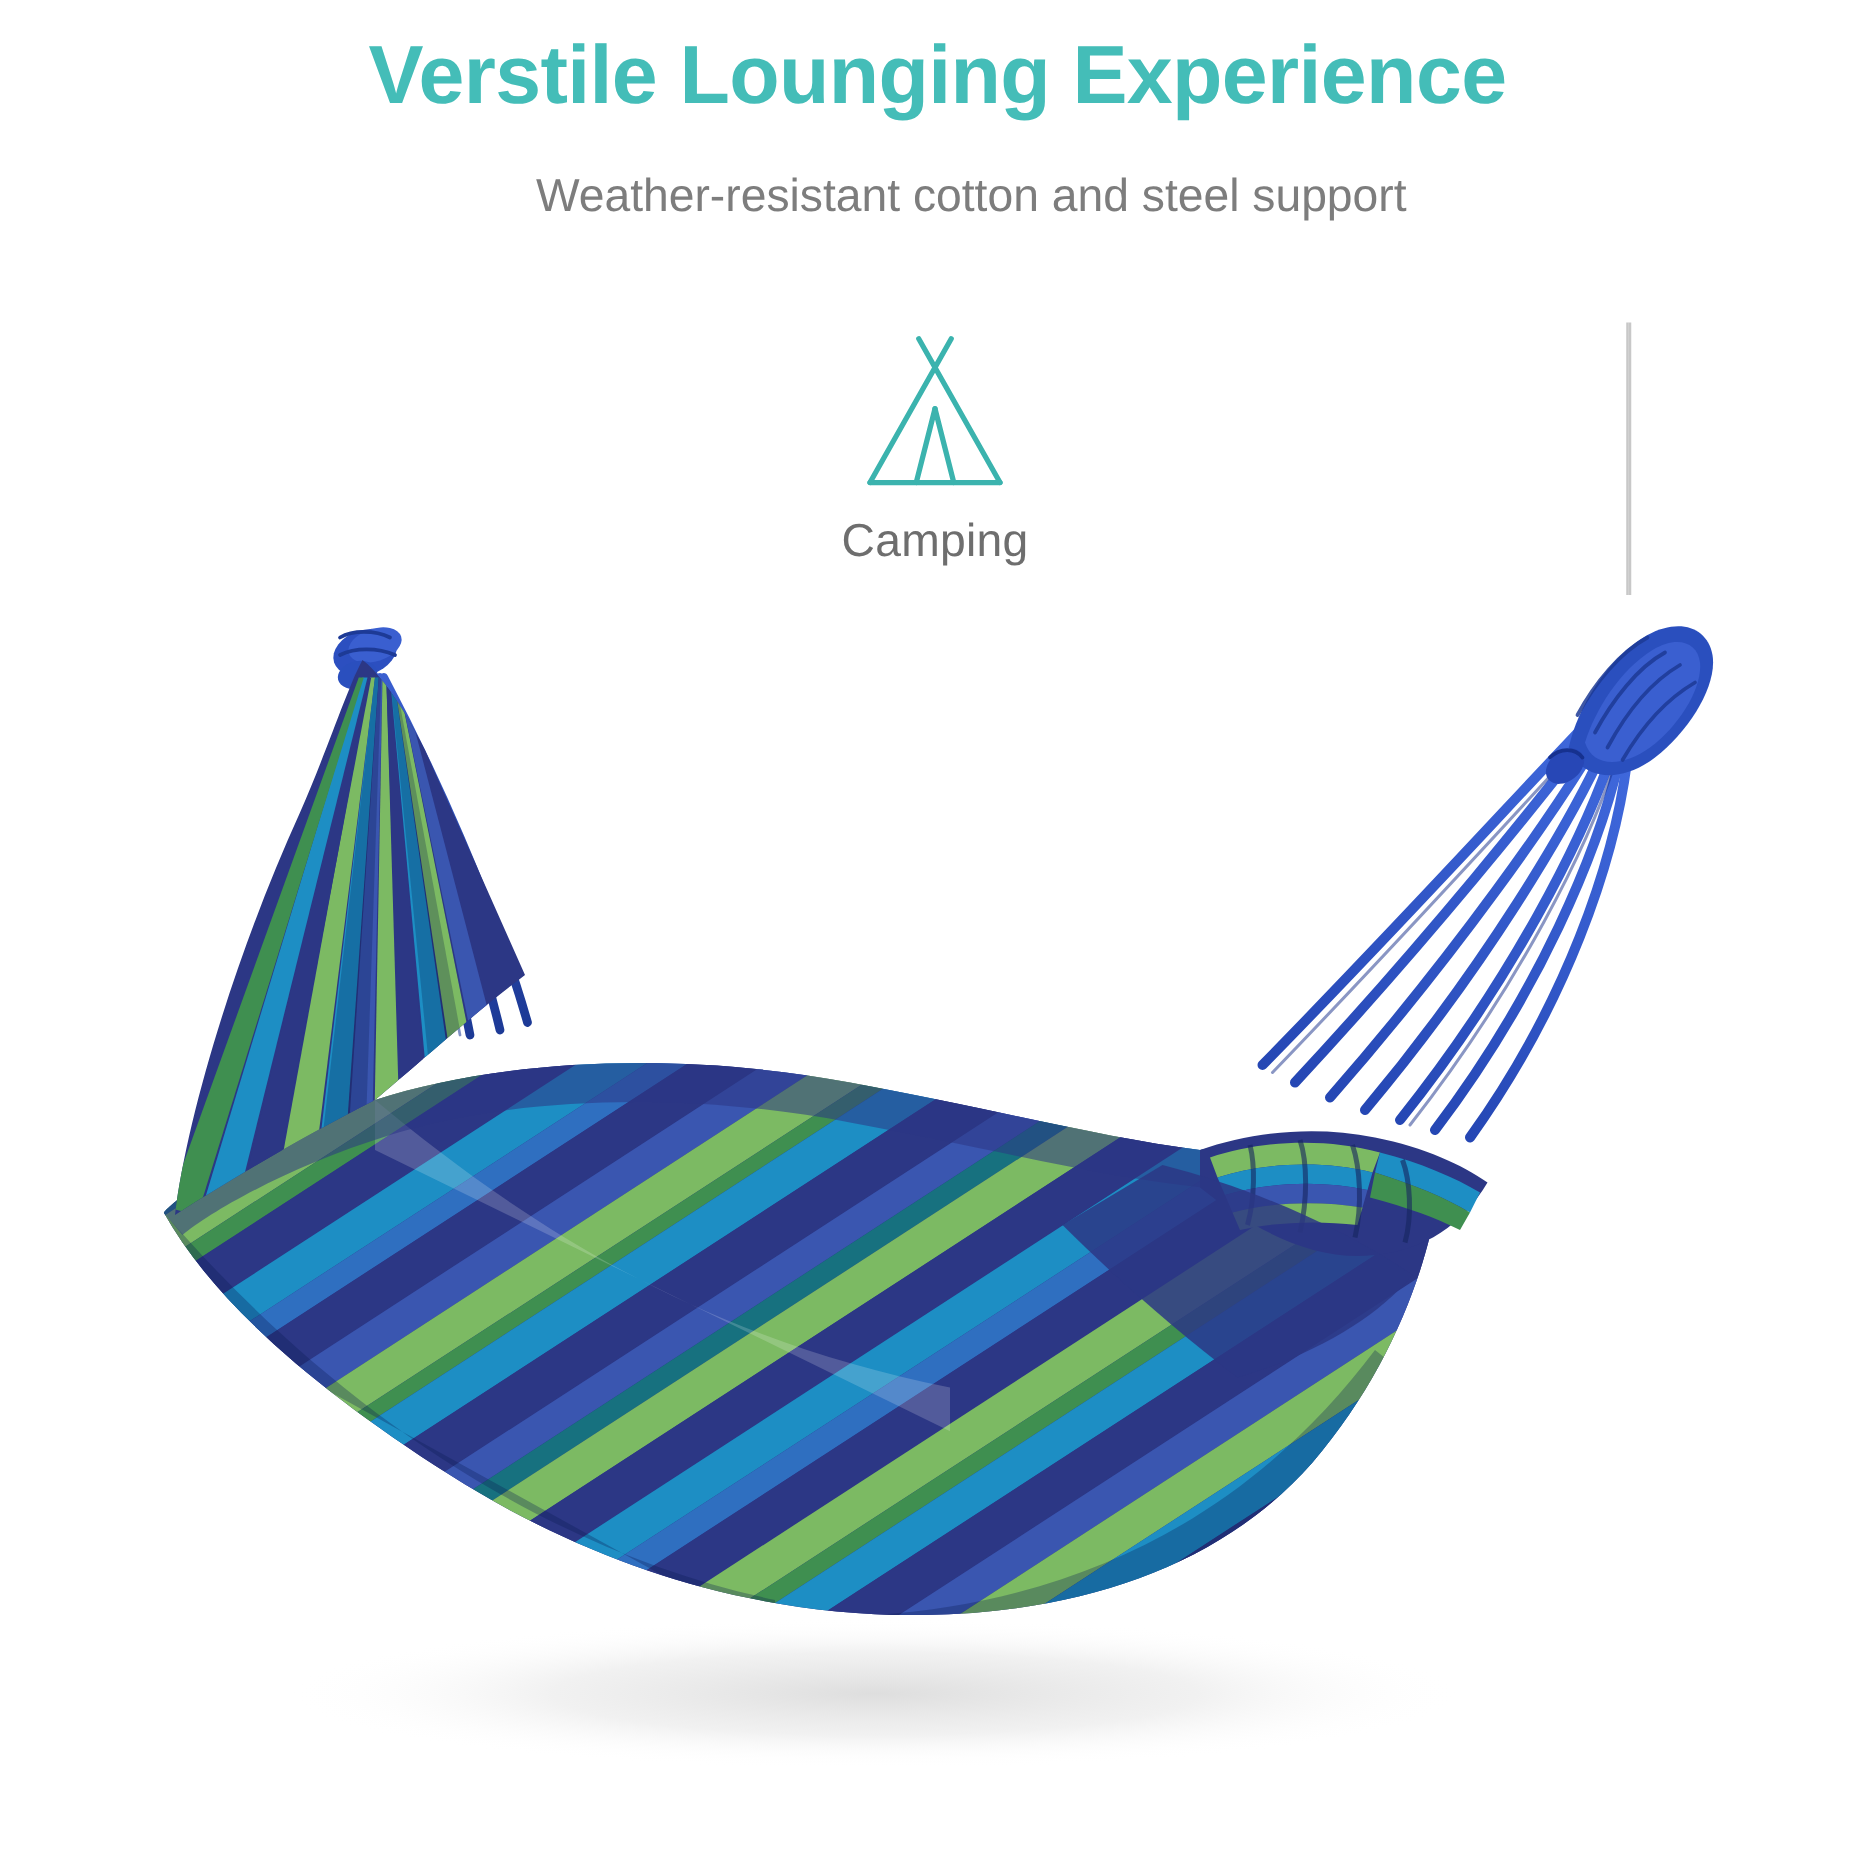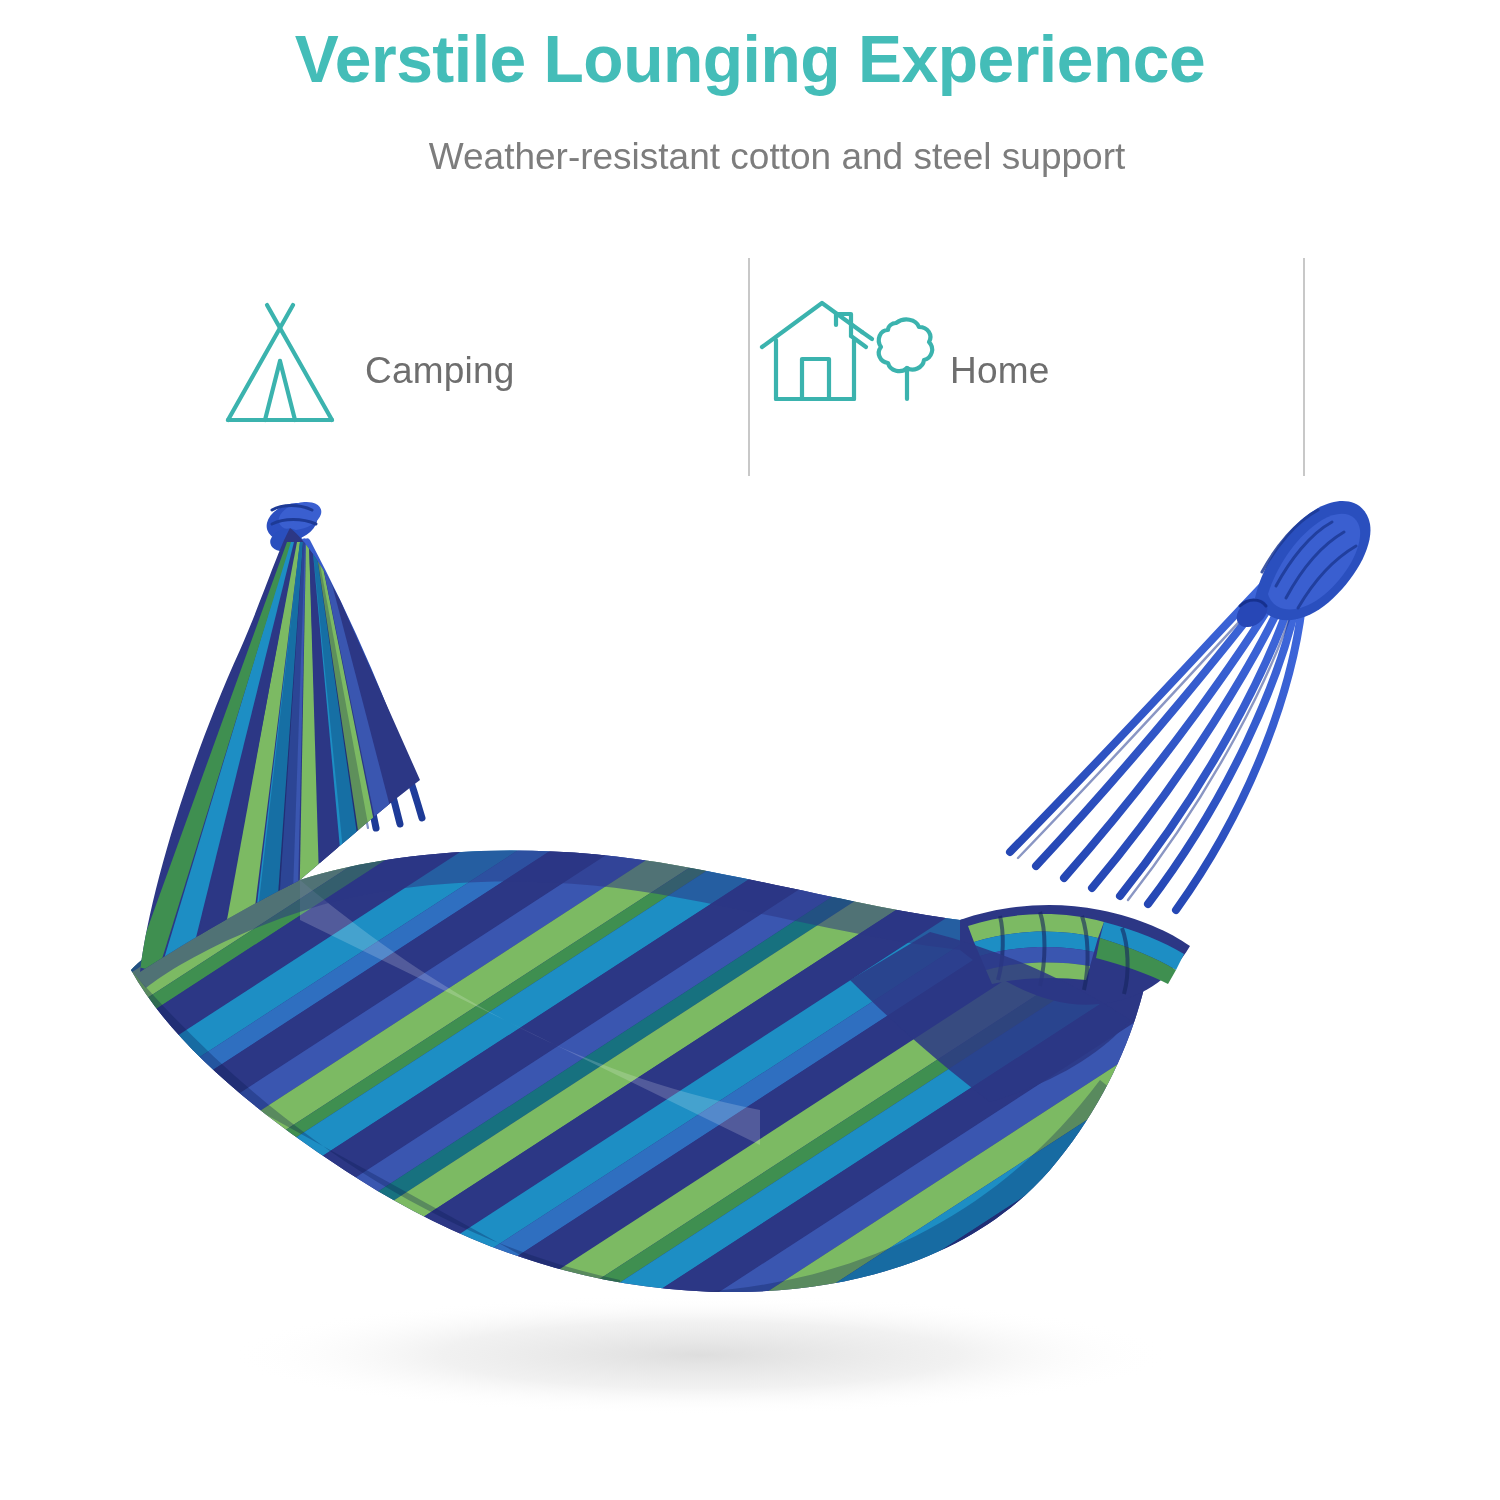--- a/index.html
+++ b/index.html
@@ -53,20 +53,21 @@
     left: 195px;
     width: 1110px;
     height: 218px;
     display: flex;
     flex-direction: row;
     align-items: stretch;
   }
   .feature {
     flex: 1 1 0;
     display: flex;
+    flex-direction: column;
     align-items: center;
     justify-content: flex-start;
     position: relative;
   }
   .feature-icon {
     height: 150px;
     display: flex;
     align-items: center;
     justify-content: center;
   }
@@ -121,49 +122,20 @@
 
           <path d="M85 69 L70 128"></path>
           <path d="M85 69 L100 128"></path>
         </svg>
       </div>
       <div class="feature-label">Camping</div>
     </div>
 
     <div class="divider"></div>
 
-    <div class="feature">
-      <div class="feature-icon">
-        <svg width="200" height="150" viewBox="0 0 200 150" fill="none" stroke="#3bb3ae" stroke-width="4.2" stroke-linecap="round" stroke-linejoin="round">
-
-          <path d="M12 55 L72 11 L112 40"></path>
-          <path d="M112 40 L122 47"></path>
-          <path d="M86 33 L86 22 L101 22 L101 44"></path>
-          <path d="M101 44 L116 55"></path>
-
-          <path d="M26 48 L26 107 L104 107 L104 48"></path>
-          <path d="M26 107 L104 107"></path>
-
-          <path d="M52 107 L52 67 L79 67 L79 107"></path>
-
-          <path d="M146 31
-                   C154 25 166 27 169 35
-                   C178 35 183 43 179 50
-                   C185 56 182 66 174 68
-                   C173 76 163 80 157 76
-                   C151 82 140 79 138 71
-                   C130 70 126 61 131 55
-                   C126 48 130 38 138 38
-                   C138 34 142 31 146 31 Z"></path>
-
-          <path d="M157 76 L157 107"></path>
-        </svg>
-      </div>
-      <div class="feature-label">Home</div>
-    </div>
 
     <div class="divider"></div>
 
 
   </div>
 
   <div id="product">
     <svg viewBox="0 0 1500 1020" xmlns="http://www.w3.org/2000/svg">
       <defs>
         <radialGradient id="shadowGrad" cx="50%" cy="50%" r="50%">

